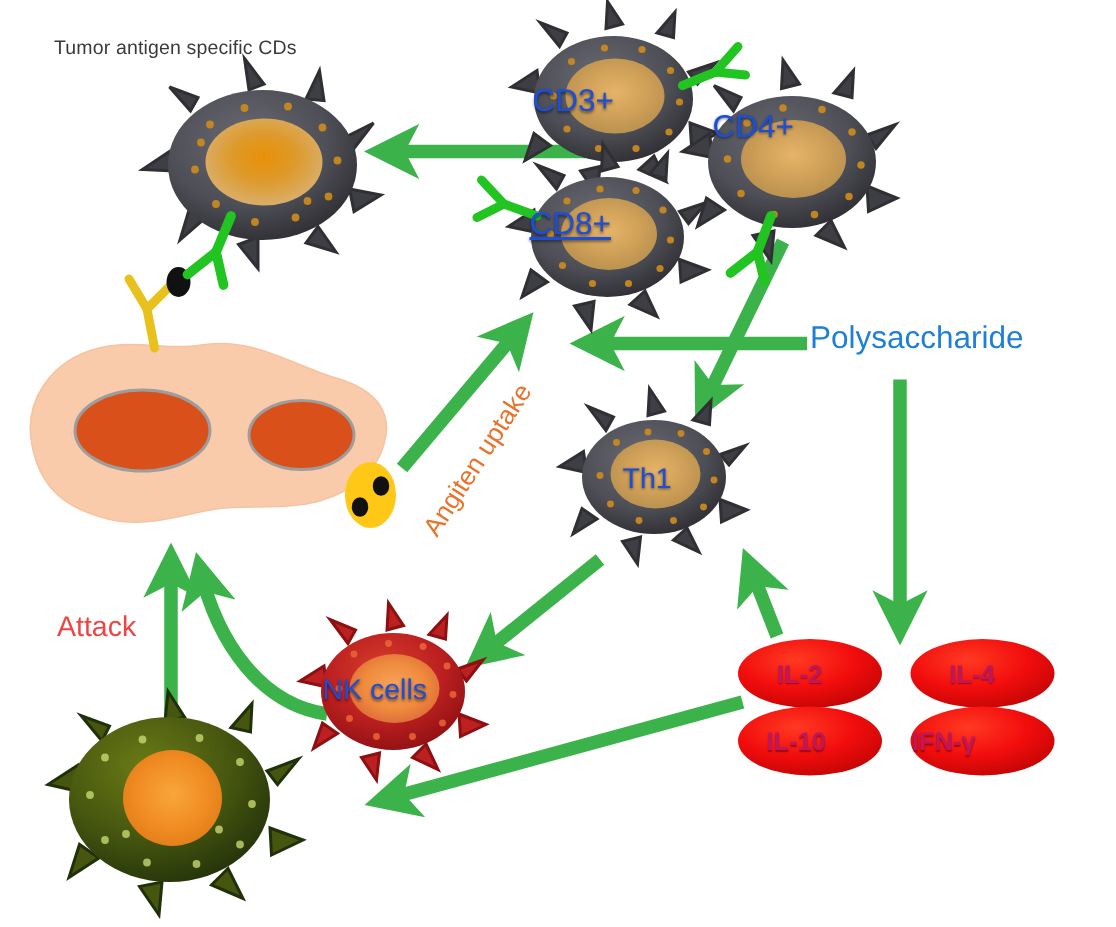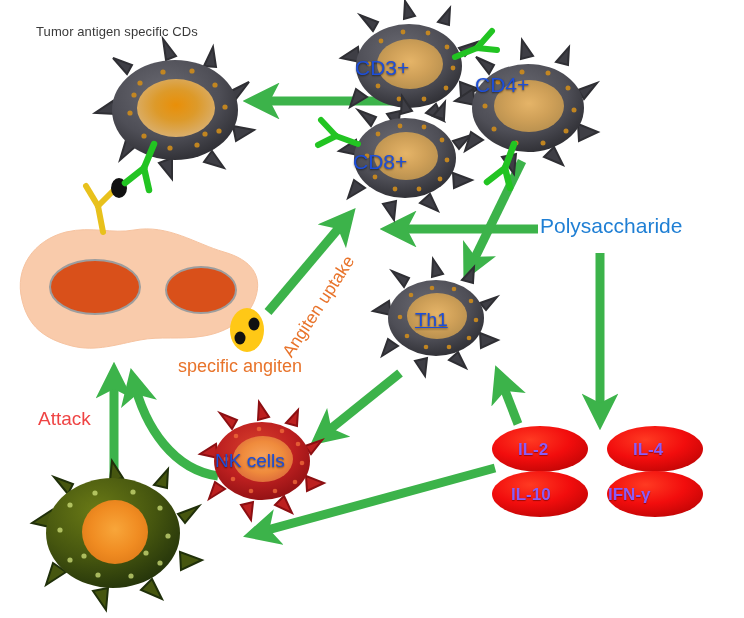--- a/index.html
+++ b/index.html
@@ -42,21 +42,21 @@
   }
   .orange-text{
     color:#e8732a;
     font-weight:400;
   }
   .blue-text{
     color:#ef4444;
     font-weight:400;
   }
   .cyto-text{
-    color:#8b5cf6;
+    color:#be185d;
     font-weight:bold;
     font-size:17px;
     text-shadow:0 1px 1px rgba(120,0,0,.65);
   }
   .rot-uptake{
     transform:rotate(-57deg);
     transform-origin:0 50%;
     font-size:17.5px;
   }
 </style>
@@ -386,31 +386,30 @@
       <ellipse cx="655" cy="494" rx="48" ry="23" fill="url(#gCyto)"></ellipse>
     </g>
   </svg>
 
   <div class="lbl title-text" style="left:36px;top:25px;">Tumor antigen specific CDs</div>
 
   <div class="lbl poly-text" style="left:540px;top:215px;">Polysaccharide</div>
 
   <div class="lbl orange-text rot-uptake" style="left:287px;top:347px;">Angiten uptake</div>
 
-  <div class="lbl orange-text" style="left:178px;top:357px;font-size:18px;">specific angiten</div>
 
   <div class="lbl blue-text" style="left:38px;top:409px;font-size:19px;">Attack</div>
 
   <div class="lbl cell-text" style="left:355px;top:57px;font-size:21px;">CD3+</div>
 
-  <div class="lbl cell-text" style="left:353px;top:151px;font-size:21px;">CD8+</div>
+  <div class="lbl cell-text" style="left:353px;top:139px;font-size:21px;text-decoration:underline;">CD8+</div>
 
   <div class="lbl cell-text" style="left:475px;top:74px;font-size:21px;">CD4+</div>
 
-  <div class="lbl cell-text" style="left:415px;top:310px;font-size:19px;text-decoration:underline;">Th1</div>
+  <div class="lbl cell-text" style="left:415px;top:310px;font-size:19px;">Th1</div>
 
   <div class="lbl cell-text" style="left:215px;top:451px;font-size:19px;">NK cells</div>
 
 
 
   <div class="lbl cyto-text" style="left:518px;top:441px;">IL-2</div>
 
   <div class="lbl cyto-text" style="left:633px;top:441px;">IL-4</div>
 
   <div class="lbl cyto-text" style="left:511px;top:486px;">IL-10</div>

